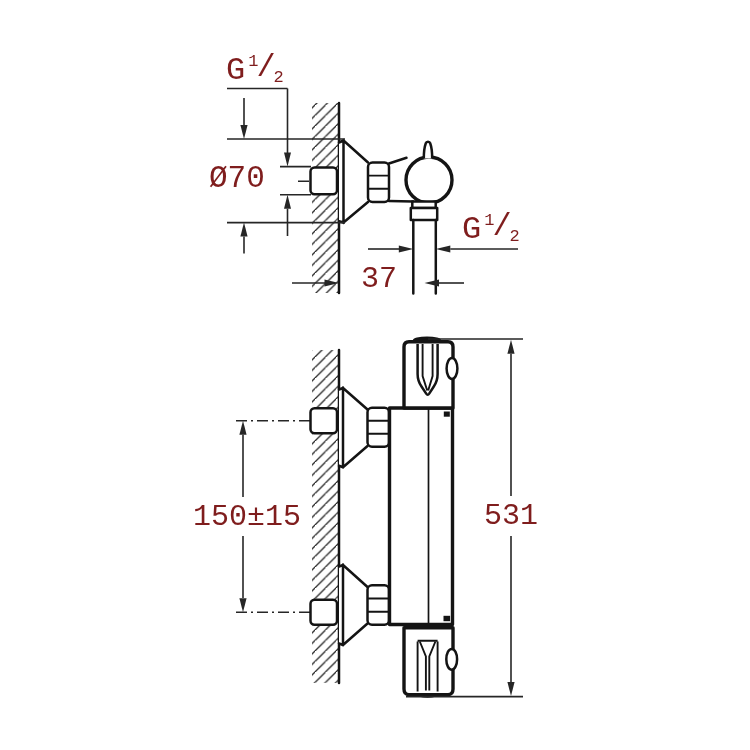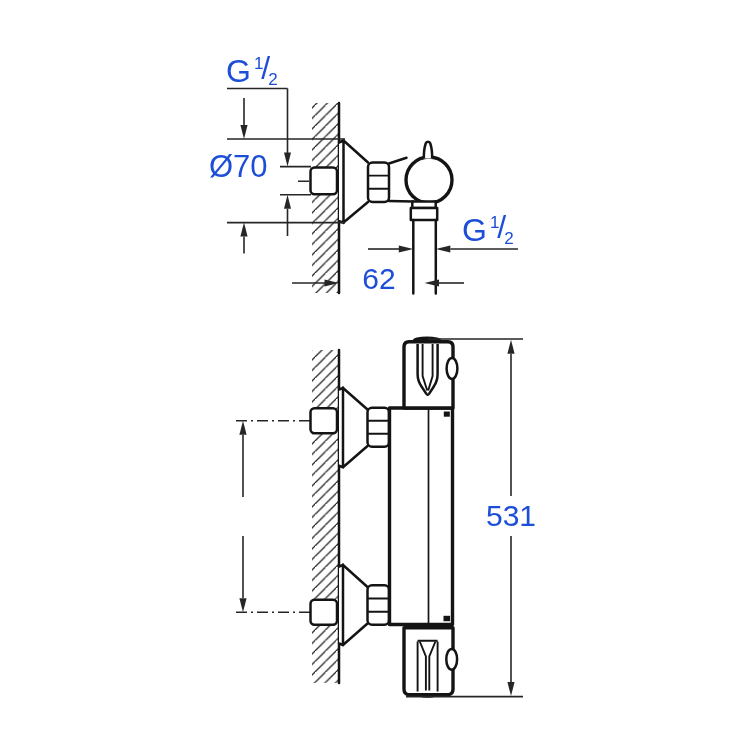--- a/index.html
+++ b/index.html
@@ -9,21 +9,21 @@
   svg{position:absolute;left:0;top:0;}
   .s1 {fill:none;stroke:#141414;stroke-width:2.5;stroke-linejoin:round;stroke-linecap:round;}
   .s1f{fill:#ffffff;stroke:#141414;stroke-width:2.5;stroke-linejoin:round;}
   .wf {fill:#ffffff;stroke:none;}
   .bold{stroke-width:3.4;}
   .thin{fill:none;stroke:#141414;stroke-width:1.9;}
   .dim{fill:none;stroke:#262626;stroke-width:1.6;}
   .arr{fill:#262626;stroke:none;}
   .blk{fill:#141414;stroke:none;}
   .cl {fill:none;stroke:#262626;stroke-width:1.5;stroke-dasharray:11 4 2 4;}
-  .label{position:absolute;line-height:1;white-space:nowrap;color:#1d4ed8;}
+  .label{position:absolute;line-height:1;white-space:nowrap;color:#7f1d1d;font-family:Liberation Mono, monospace;}
   .dim-label{font-size:30px;}
   .ctr{text-align:center;}
   .gmain{font-size:32px;}
   .gsup{font-size:17px;position:relative;top:-13px;margin-left:3px;margin-right:-2px;}
   .gslash{font-size:32px;position:relative;top:-3px;}
   .gsub{font-size:17px;position:relative;top:3px;margin-left:-2px;}
 </style>
 </head>
 <body>
 
@@ -142,23 +142,24 @@
       <path class="dim" d="M511,536 V682"></path>
       <polygon class="arr" points="511,696 507.4,682 514.6,682"></polygon>
     </g>
   </g>
 </svg>
 
 <div class="label" style="left:226px;top:55px;">
   <span class="gmain">G</span><span class="gsup">1</span><span class="gslash">/</span><span class="gsub">2</span>
 </div>
 
-<div class="label dim-label" style="left:209px;top:151px;font-size:31px;">Ø70</div>
+<div class="label dim-label" style="left:209px;top:163px;font-size:31px;">Ø70</div>
 
 <div class="label" style="left:462px;top:214px;">
   <span class="gmain">G</span><span class="gsup">1</span><span class="gslash">/</span><span class="gsub">2</span>
 </div>
 
-<div class="label dim-label ctr" style="left:358px;top:264px;width:42px;">62</div>
+<div class="label dim-label ctr" style="left:358px;top:264px;width:42px;">37</div>
 
+<div class="label dim-label ctr" style="left:193px;top:502px;width:100px;">150±15</div>
 
 <div class="label dim-label ctr" style="left:484px;top:501px;width:54px;">531</div>
 </div>
 
 </body></html>

